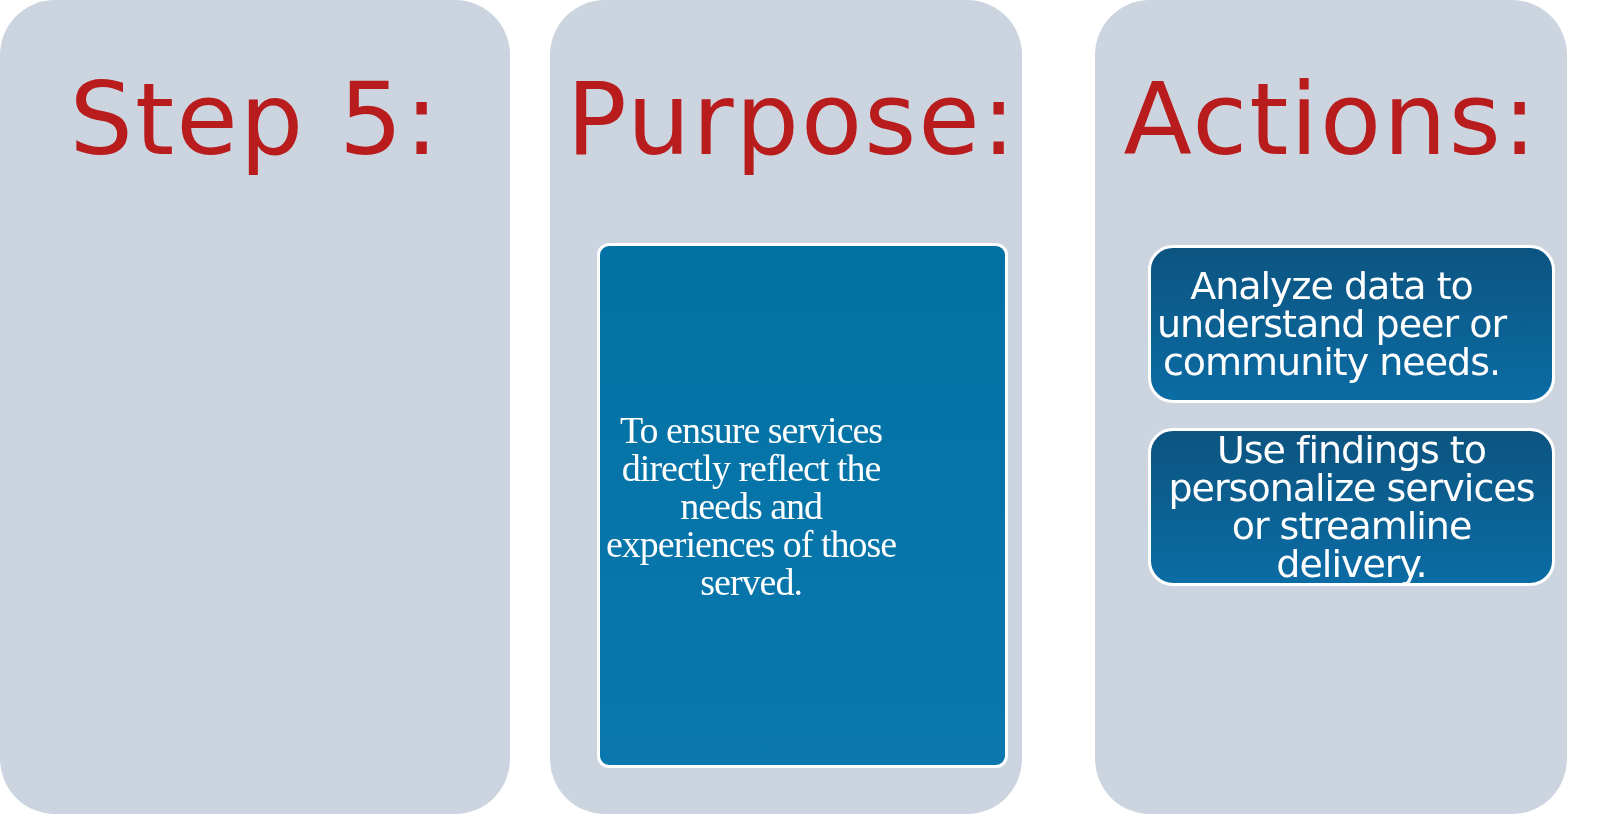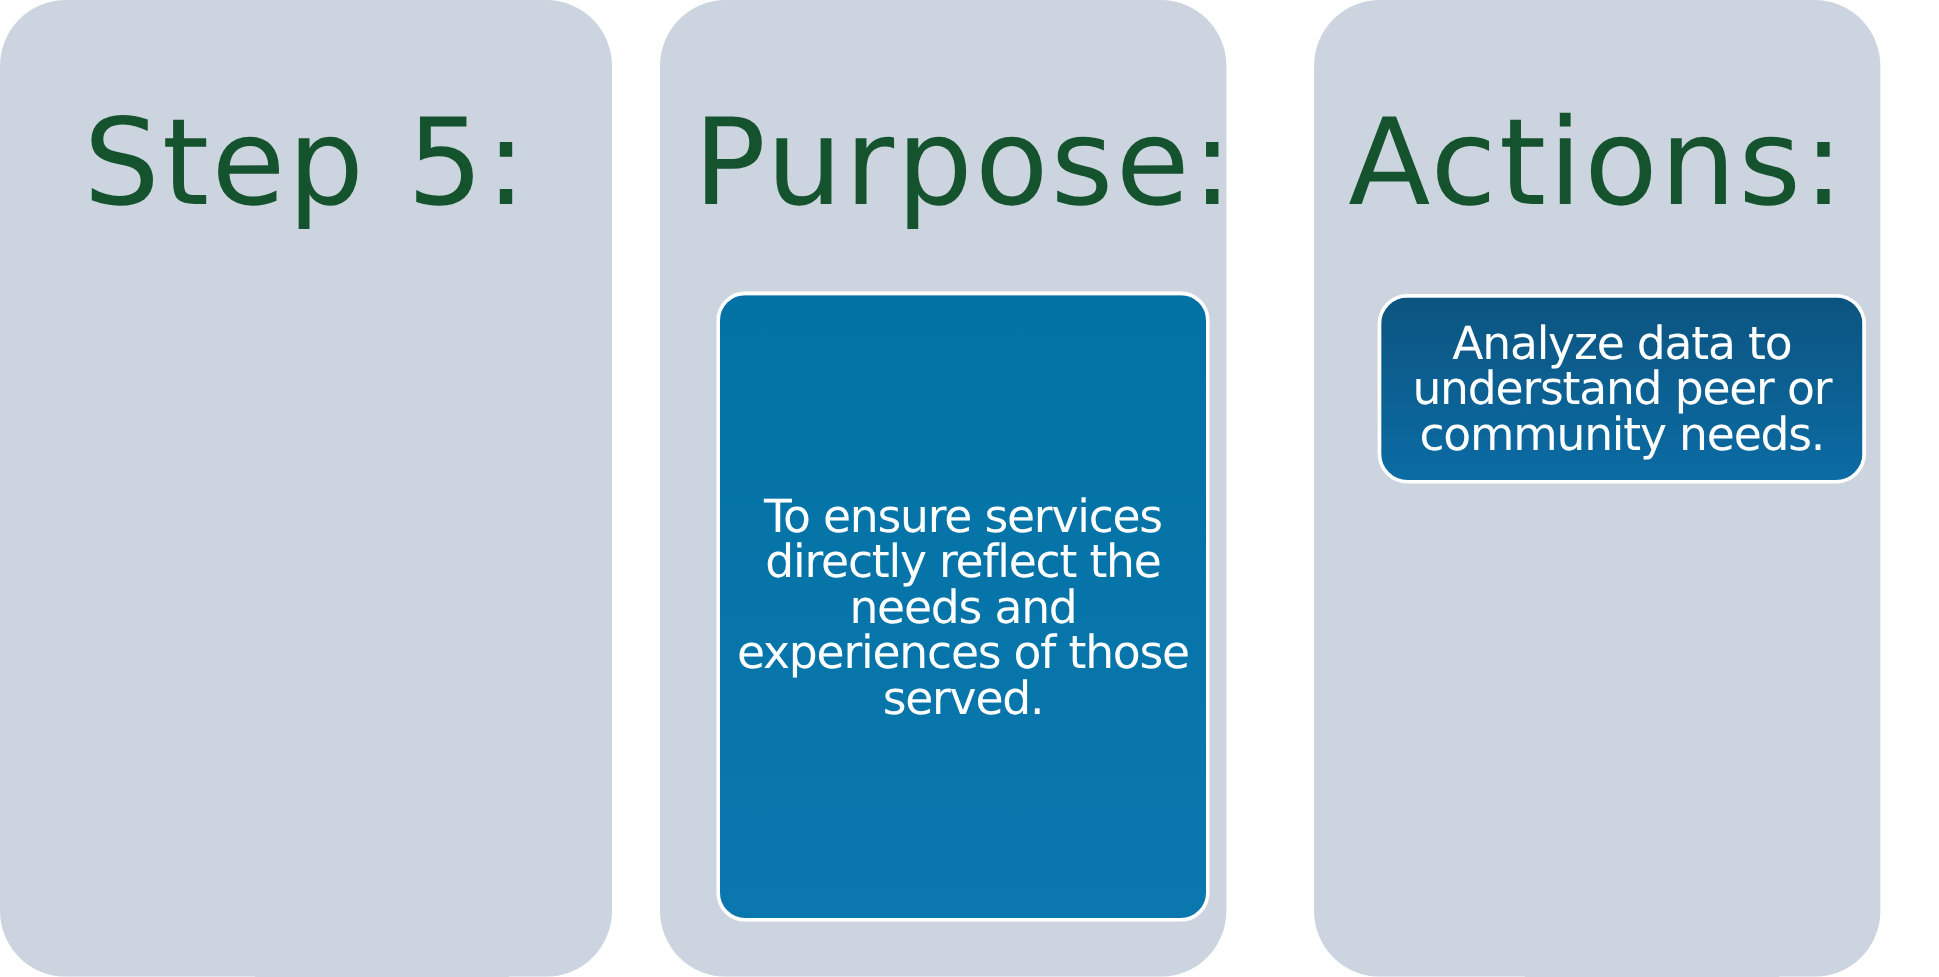--- a/index.html
+++ b/index.html
@@ -20,47 +20,48 @@
     height: 814px;
     background: #CCD5DF;
     border-radius: 55px;
     box-sizing: border-box;
   }
   .col-step    { left: 0;      width: 510px; }
   .col-purpose { left: 550px;  width: 472px; padding-left: 12px; }
   .col-actions { left: 1095px; width: 472px; }
 
   .heading {
-    margin: 16px;
+    margin: 0;
     padding-top: 60px;
     text-align: center;
     font-size: 100px;
     line-height: 1.2;
     font-weight: 400;
     letter-spacing: 2px;
-    color: #14532d;
+    color: #b91c1c;
     white-space: nowrap;
   }
 
   .shape {
     position: absolute;
     box-sizing: border-box;
     border: 3px solid #FFFFFF;
     display: flex;
     align-items: center;
-    justify-content: center;
+    justify-content: flex-start;
     text-align: center;
   }
   .purpose-box {
     left: 47px;
     top: 243px;
     width: 411px;
     height: 525px;
-    border-radius: 24px;
+    border-radius: 12px;
     background: linear-gradient(#0271A3, #0A78AE);
+    font-family: Liberation Serif, serif;
   }
   .action-box {
     left: 53px;
     width: 407px;
     height: 158px;
     border-radius: 25px;
     background: linear-gradient(#0C5480, #0B6CA4);
   }
   .action-box-1 { top: 245px; }
   .action-box-2 { top: 428px; }
@@ -98,16 +99,21 @@
 
   <section class="col col-actions">
     <h1 class="heading">Actions:</h1>
 
     <div class="shape action-box action-box-1">
       <p class="box-text">Analyze data to
 understand peer or
 community needs.</p>
     </div>
 
+    <div class="shape action-box action-box-2">
+      <p class="box-text">Use findings to
+personalize services
+or streamline delivery.</p>
+    </div>
 
   </section>
 
 </div>
 
 </body></html>

